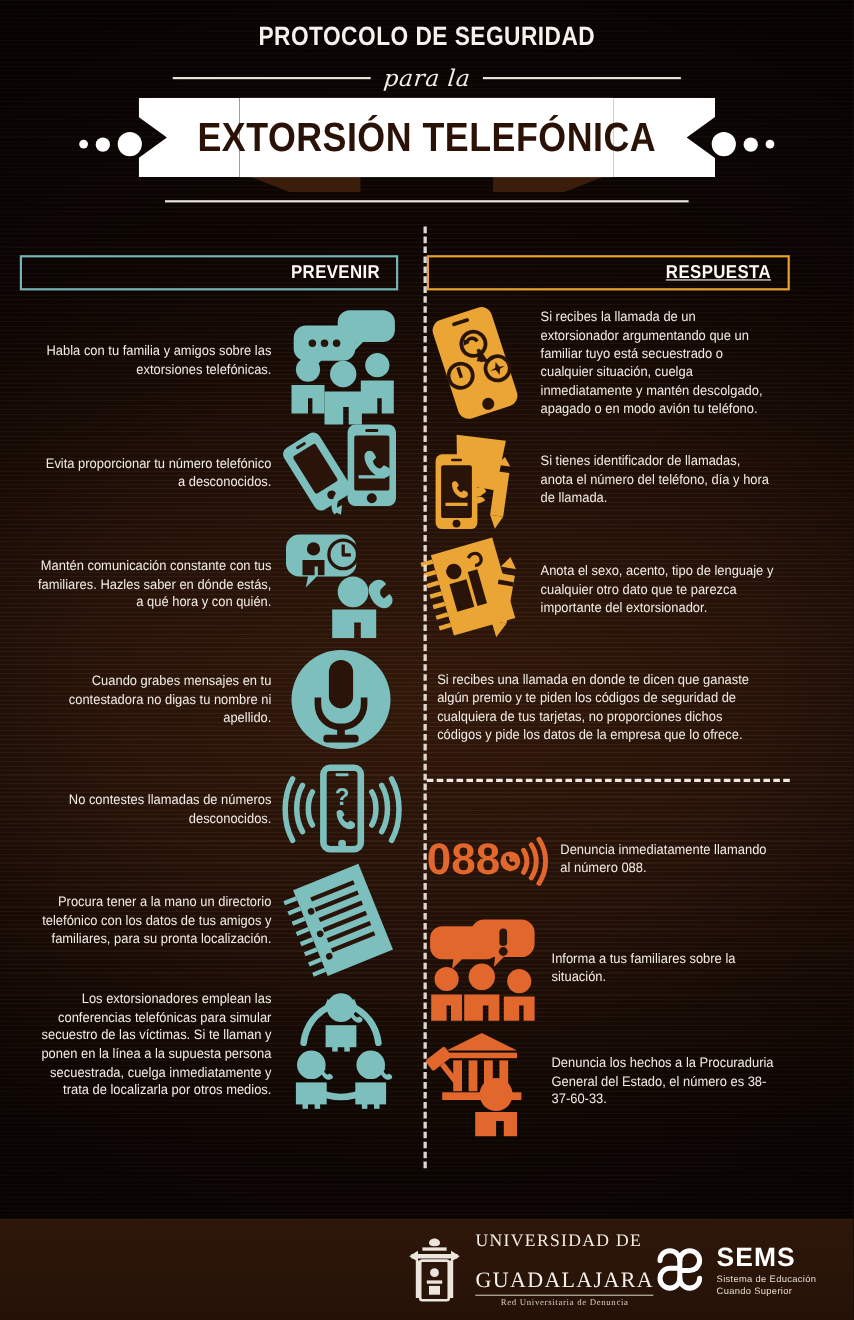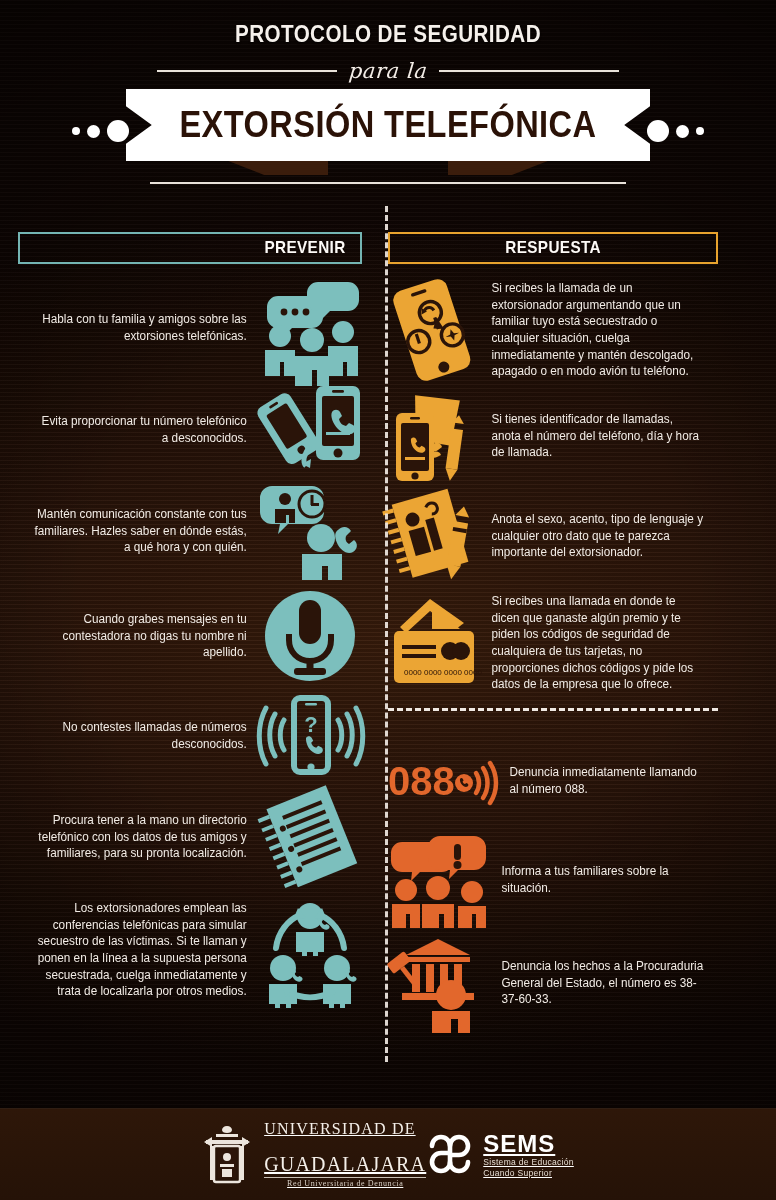--- a/index.html
+++ b/index.html
@@ -116,21 +116,21 @@
 
   .sec-head {
     border:2px solid #6fb3b3;
     height:32px;
     display:flex; align-items:center;
     padding:0 10px;
     margin-bottom:10px;
     margin-top:32px;
   }
   .sec-head.teal { border-color:#74b5b3; justify-content:flex-end; }
-  .sec-head.amber { border-color:#e8a32e; justify-content:center; }
+  .sec-head.amber { border-color:#e8a32e; justify-content:flex-end;text-decoration:underline; }
   .sec-head.red { border-color:#e2622c; justify-content:flex-start; }
   .sec-head span {
     font-family:"Liberation Sans Narrow","Liberation Sans",sans-serif;
     font-weight:bold; font-size:17px; color:#fdfaf7;
     letter-spacing:.4px; transform:scaleX(0.9);
   }
 
   .row { display:flex; align-items:center; }
   .row.lr {  }
   .row.rl {  }
@@ -143,22 +143,22 @@
   .row.rl .row-txt { text-align:left; flex:1; padding-left:10px; transform-origin:left center; }
   .row-ico { flex:0 0 auto; display:flex; align-items:center; justify-content:center; }
 
   svg { display:block; overflow:visible; }
 
   
   .footer {
     position:absolute; left:0; right:0; bottom:0; height:92px;
     background:linear-gradient(to bottom,#2e1709,#251207);
     border-top:1px solid rgba(255,255,255,0.05);
-    display:flex; align-items:center; justify-content:center;
-    padding:0 34px; z-index:5;text-decoration:underline;
+    display:flex; align-items:center; justify-content:flex-end;
+    padding:0 34px; z-index:5;
   }
   .udg { display:flex; align-items:center; gap:12px; }
   .udg-txt { line-height:1; }
   .udg-l1, .udg-l2 {
     font-family:"Liberation Serif","DejaVu Serif",serif;
     color:#f4efe9; letter-spacing:1.2px;
   }
   .udg-l1 { font-size:16px; }
   .udg-l2 { font-size:20px; margin-top:17px; }
   .udg-rule { height:1px; background:#c9bfb4; margin:3px 0 2px; }
@@ -465,32 +465,20 @@
                 <path d="M62 78h14l-7 14z"></path>
                 <path d="M62 28l7-10 7 10z"></path>
                 <rect x="62" y="40" width="14" height="4" fill="#2a1409"></rect>
               </g>
             </svg>
           </div>
           <div class="row-txt">Anota el sexo, acento, tipo de lenguaje y cualquier otro dato que te parezca importante del extorsionador.</div>
         </div>
 
         <div class="row rl" style="height:114px">
-          <div class="row-ico">
-            <svg width="94" height="100" viewBox="0 0 94 100" fill="#eba534">
-              <path d="M12 34L42 6l34 24-8 6-26-18-24 22z"></path>
-              <path d="M44 12l28 24H44z"></path>
-              <rect x="6" y="38" width="80" height="52" rx="5"></rect>
-              <rect x="14" y="52" width="34" height="4" fill="#2a1409"></rect>
-              <rect x="14" y="61" width="34" height="4" fill="#2a1409"></rect>
-              <circle cx="62" cy="58" r="9" fill="#2a1409"></circle>
-                <circle cx="73" cy="58" r="9" fill="#2a1409"></circle>
-              <text x="16" y="82" font-family="Liberation Sans, sans-serif" font-size="8" fill="#2a1409">0000 0000 0000 0000</text>
-            </svg>
-          </div>
           <div class="row-txt">Si recibes una llamada en donde te dicen que ganaste algún premio y te piden los códigos de seguridad de cualquiera de tus tarjetas, no proporciones dichos códigos y pide los datos de la empresa que lo ofrece.</div>
         </div>
 
         <div style="border-top:3px dashed #efe8e2; margin:8px 0 22px 0;"></div>
 
 
         <div class="row rl" style="height:96px">
           <div class="row-ico">
             <svg width="112" height="56" viewBox="0 0 112 56">
               <text x="0" y="42" font-family="Liberation Sans, sans-serif" font-size="40" font-weight="bold" fill="#e2672c">088</text>

